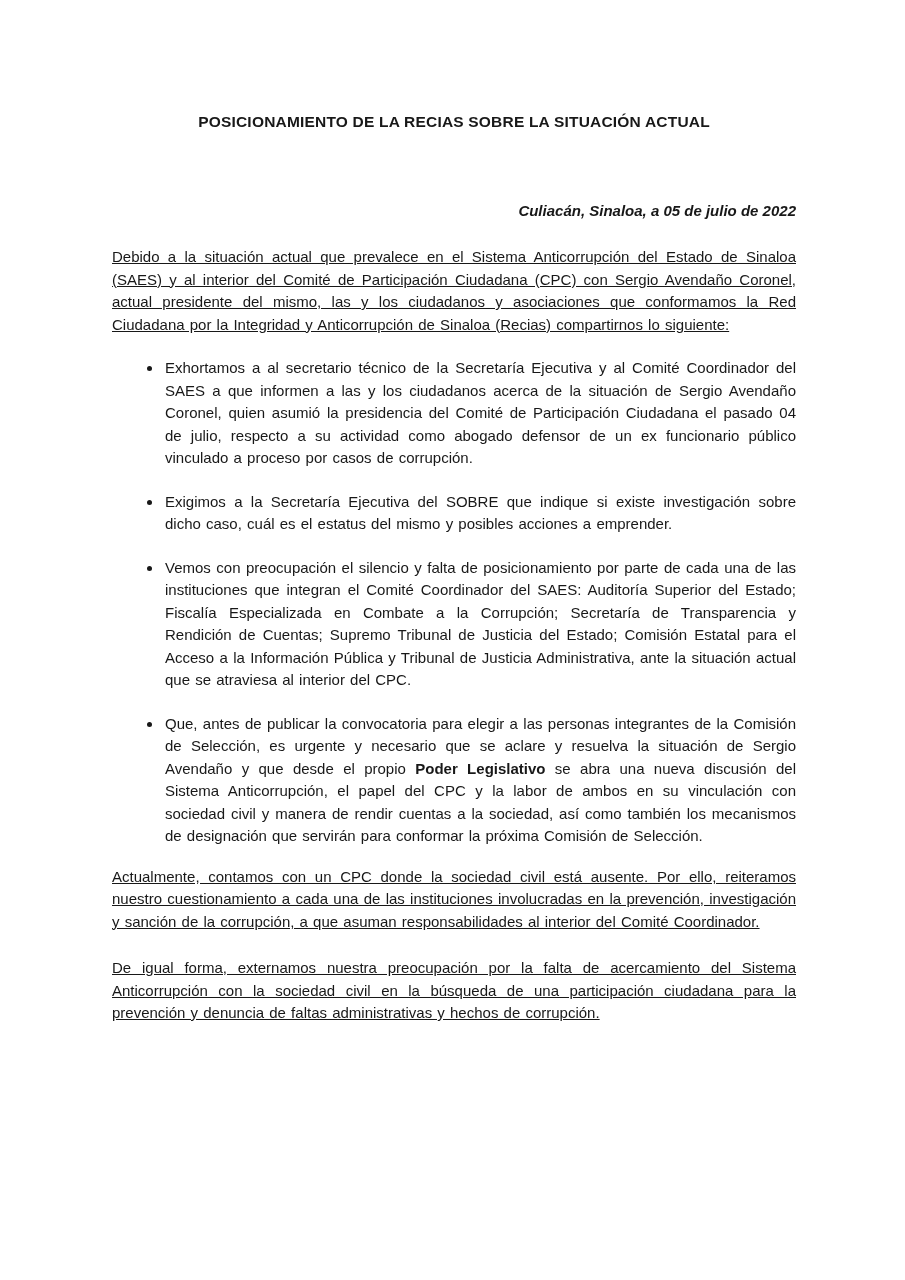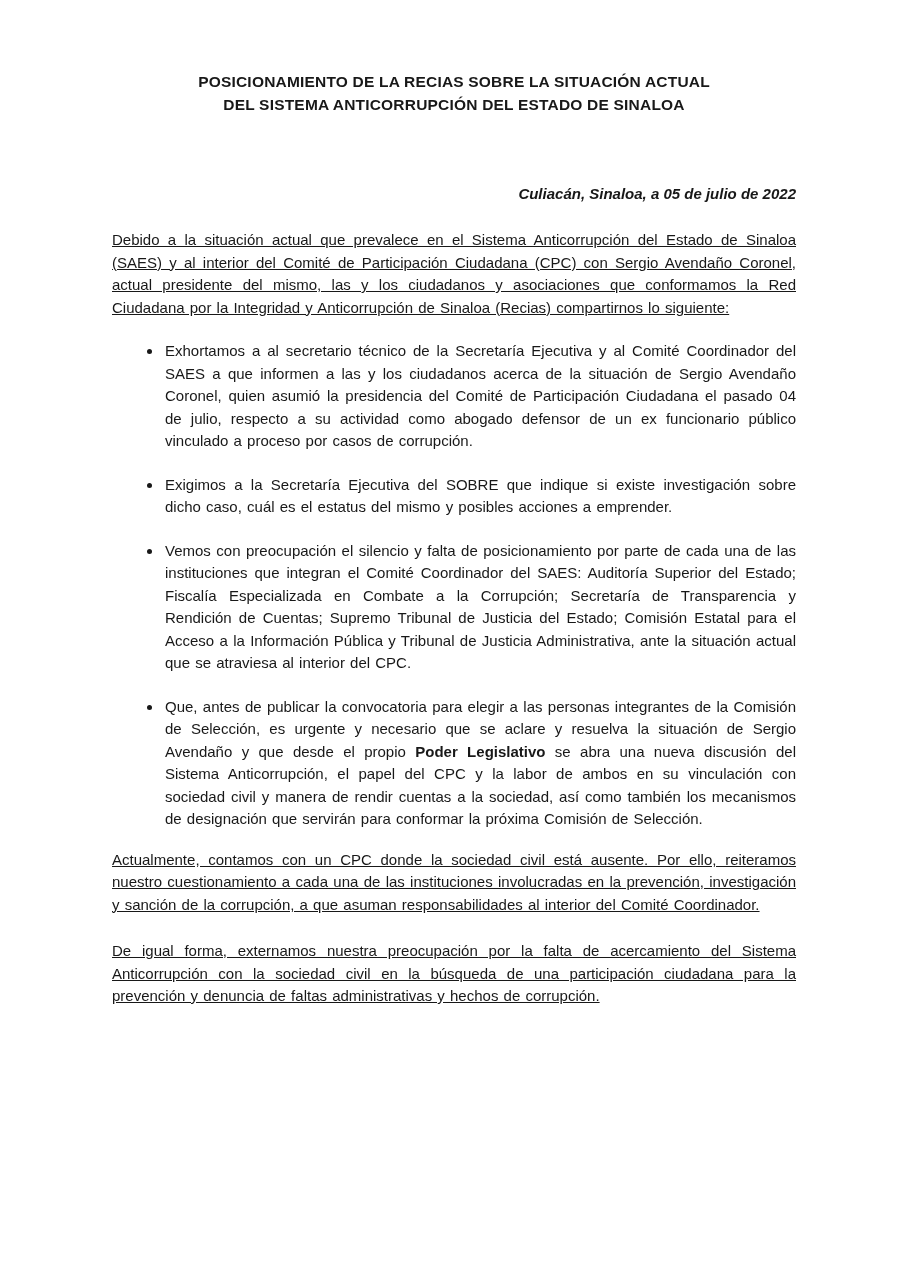--- a/index.html
+++ b/index.html
@@ -15,22 +15,22 @@
     color: #181818;
     overflow: hidden;
   }
   .page {
     position: absolute;
     left: 112px;
     top: 0;
     width: 684px;
   }
   .doc-title {
-    margin: 16px;
-    padding-top: 54px;
+    margin: 0;
+    padding-top: 110px;
     font-size: 15.5px;
     line-height: 23px;
     font-weight: bold;
     text-align: center;
     letter-spacing: 0.2px;
   }
   .doc-title .tline { display: block; }
   .dateline {
     margin: 0;
     margin-top: 67px;
@@ -68,21 +68,20 @@
   .para.tight { margin-top: 18px; }
   strong { font-weight: bold; }
 </style>
 </head>
 <body>
 
 <div class="page">
 
   <h1 class="doc-title">
     <span class="tline">POSICIONAMIENTO DE LA RECIAS SOBRE LA SITUACIÓN ACTUAL</span>
-    <span class="tline">DEL SISTEMA ANTICORRUPCIÓN DEL ESTADO DE SINALOA</span>
   </h1>
 
   <p class="dateline">Culiacán, Sinaloa, a 05 de julio de 2022</p>
 
   <p class="para">Debido a la situación actual que prevalece en el Sistema Anticorrupción del Estado de Sinaloa (SAES) y al interior del Comité de Participación Ciudadana (CPC) con Sergio Avendaño Coronel, actual presidente del mismo, las y los ciudadanos y asociaciones que conformamos la Red Ciudadana por la Integridad y Anticorrupción de Sinaloa (Recias) compartirnos lo siguiente:</p>
 
   <ul class="bullets">
     <li>
       <span>Exhortamos a al secretario técnico de la Secretaría Ejecutiva y al Comité Coordinador del SAES a que informen a las y los ciudadanos acerca de la situación de Sergio Avendaño Coronel, quien asumió la presidencia del Comité de Participación Ciudadana el pasado 04 de julio, respecto a su actividad como abogado defensor de un ex funcionario público vinculado a proceso por casos de corrupción.</span>
     </li>

